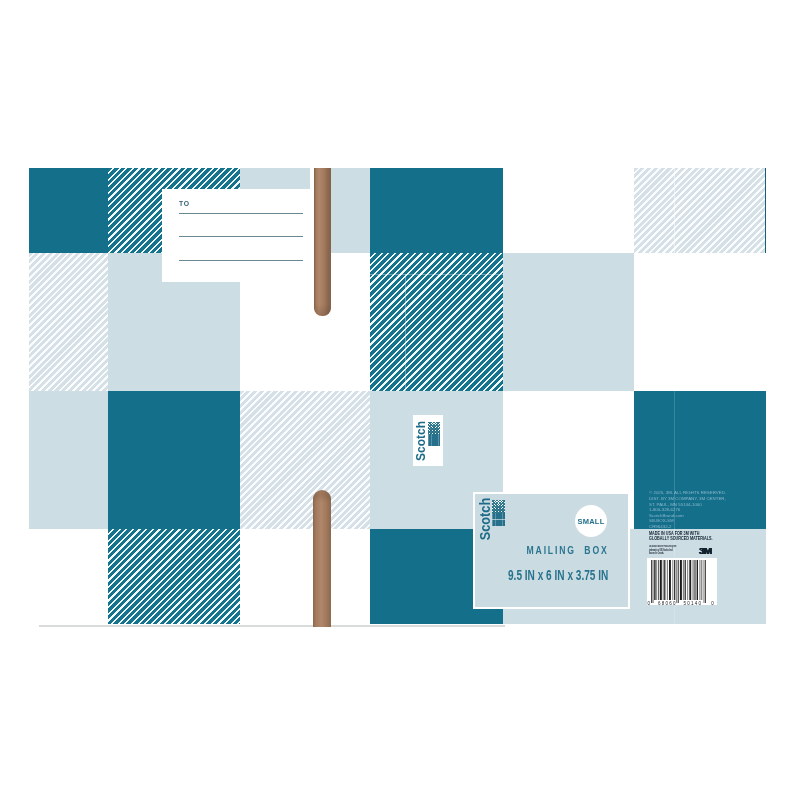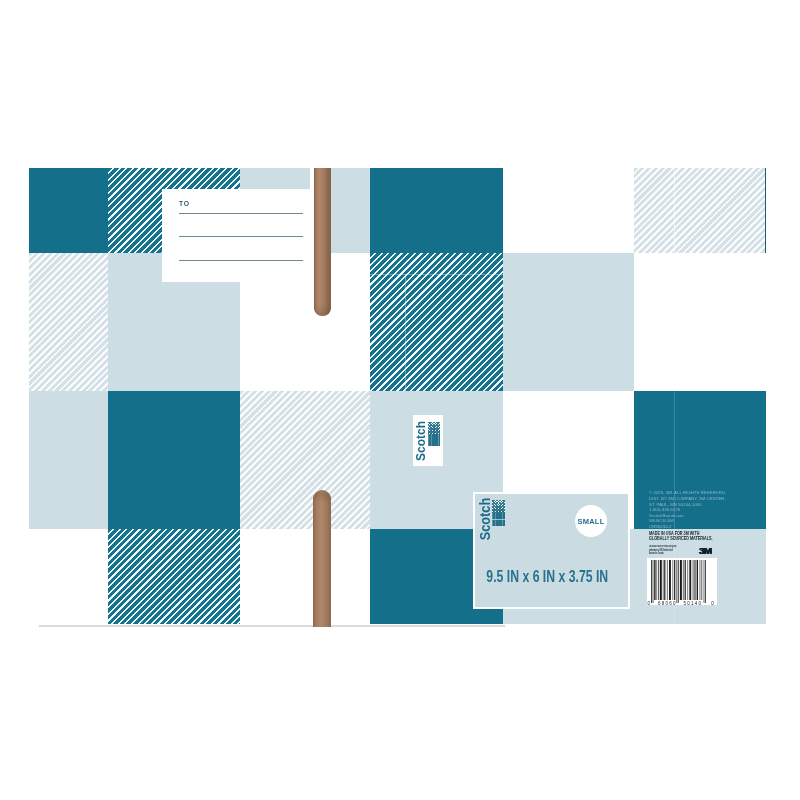--- a/index.html
+++ b/index.html
@@ -74,22 +74,25 @@
   <svg class="abs" style="left:473px;top:492px;will-change:transform;" width="40" height="60">
     <text transform="translate(17.2,48.3) rotate(-90)" font-family="Liberation Sans, sans-serif" font-size="14.5" font-weight="bold" fill="#1d6b87" textLength="42.5" lengthAdjust="spacingAndGlyphs">Scotch</text>
   </svg>
   <div class="abs chk" style="left:491.5px;top:500px;width:13px;height:13px;"></div>
   <div class="abs sol" style="left:491.5px;top:513px;width:13px;height:12.7px;"></div>
   <div class="abs" style="left:491.5px;top:519.2px;width:13px;height:1px;background:rgba(255,255,255,0.55);"></div>
 
   <div class="abs" style="left:575px;top:505px;width:32px;height:32px;border-radius:50%;background:#fff;"></div>
   <div class="abs" style="left:575px;top:517px;will-change:transform;width:32px;text-align:center;font-size:7.5px;font-weight:bold;color:#26708c;letter-spacing:0.2px;">SMALL</div>
 
+  <div class="abs" style="left:308px;top:544px;width:300.5px;text-align:right;white-space:nowrap;font-size:10.8px;font-weight:bold;color:#2a7690;letter-spacing:2.3px;">
+    <span style="display:inline-block;transform:scaleX(0.8);transform-origin:right center;">MAILING&nbsp;&nbsp;BOX</span>
+  </div>
 
-  <div class="abs" style="left:308px;top:567px;width:300.5px;text-align:right;white-space:nowrap;font-size:17px;font-weight:bold;color:#27738d;">
+  <div class="abs" style="left:308px;top:567px;width:300.5px;text-align:right;white-space:nowrap;font-size:14px;font-weight:bold;color:#27738d;">
     <span style="display:inline-block;transform:scaleX(0.72);transform-origin:right center;">9.5 IN x 6 IN x 3.75 IN</span>
   </div>
 
   <div class="abs" style="left:649px;top:489.5px;width:160px;height:84px;transform:scale(0.5);transform-origin:0 0;
        font-size:8.8px;line-height:11.3px;color:#8cb7cb;white-space:nowrap;">
     © 2025, 3M. ALL RIGHTS RESERVED.<br>
     DIST. BY 3M COMPANY, 3M CENTER,<br>
     ST. PAUL, MN 55144-1000<br>
     1-800-328-6276<br>
     ScotchBrand.com<br>

